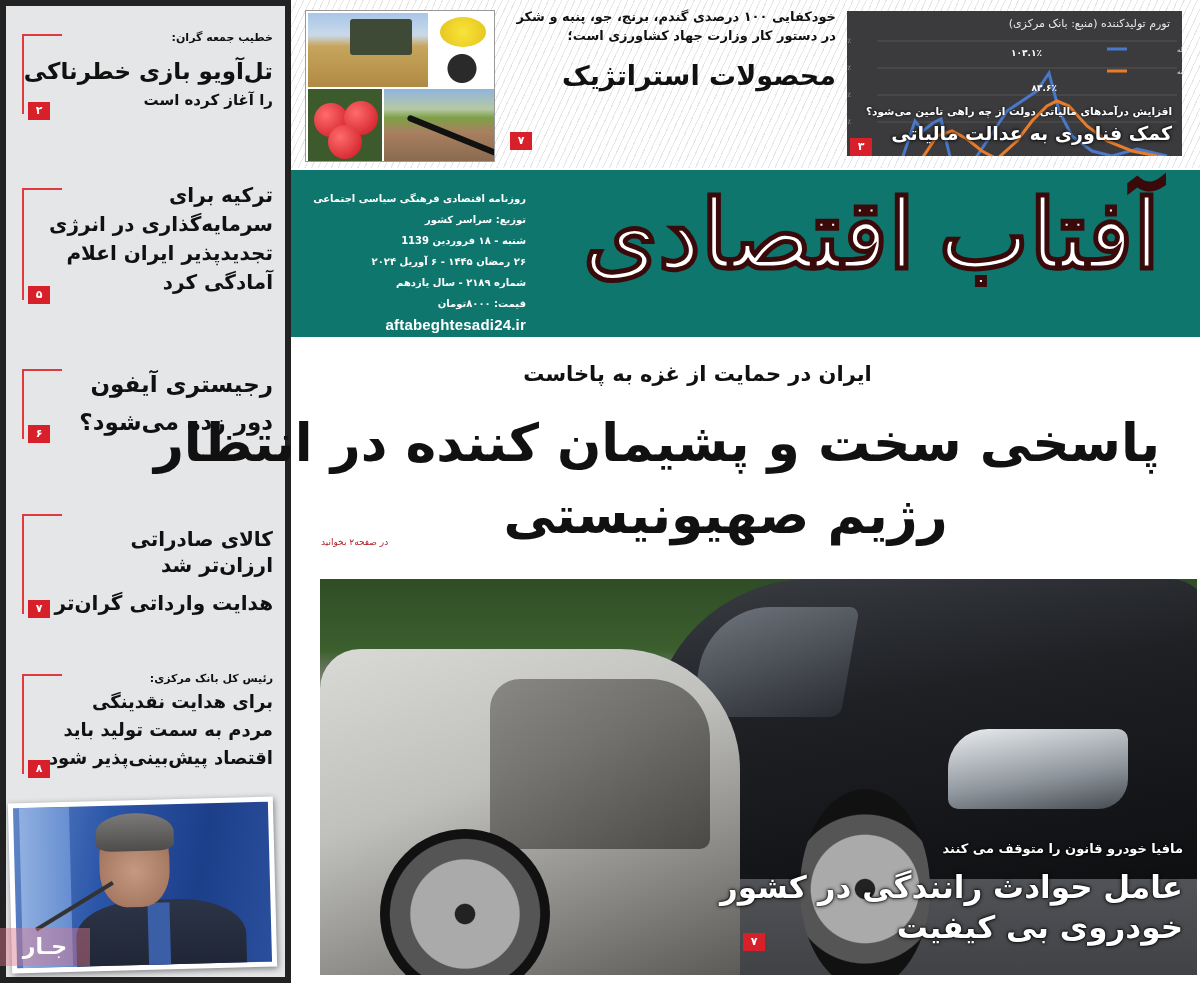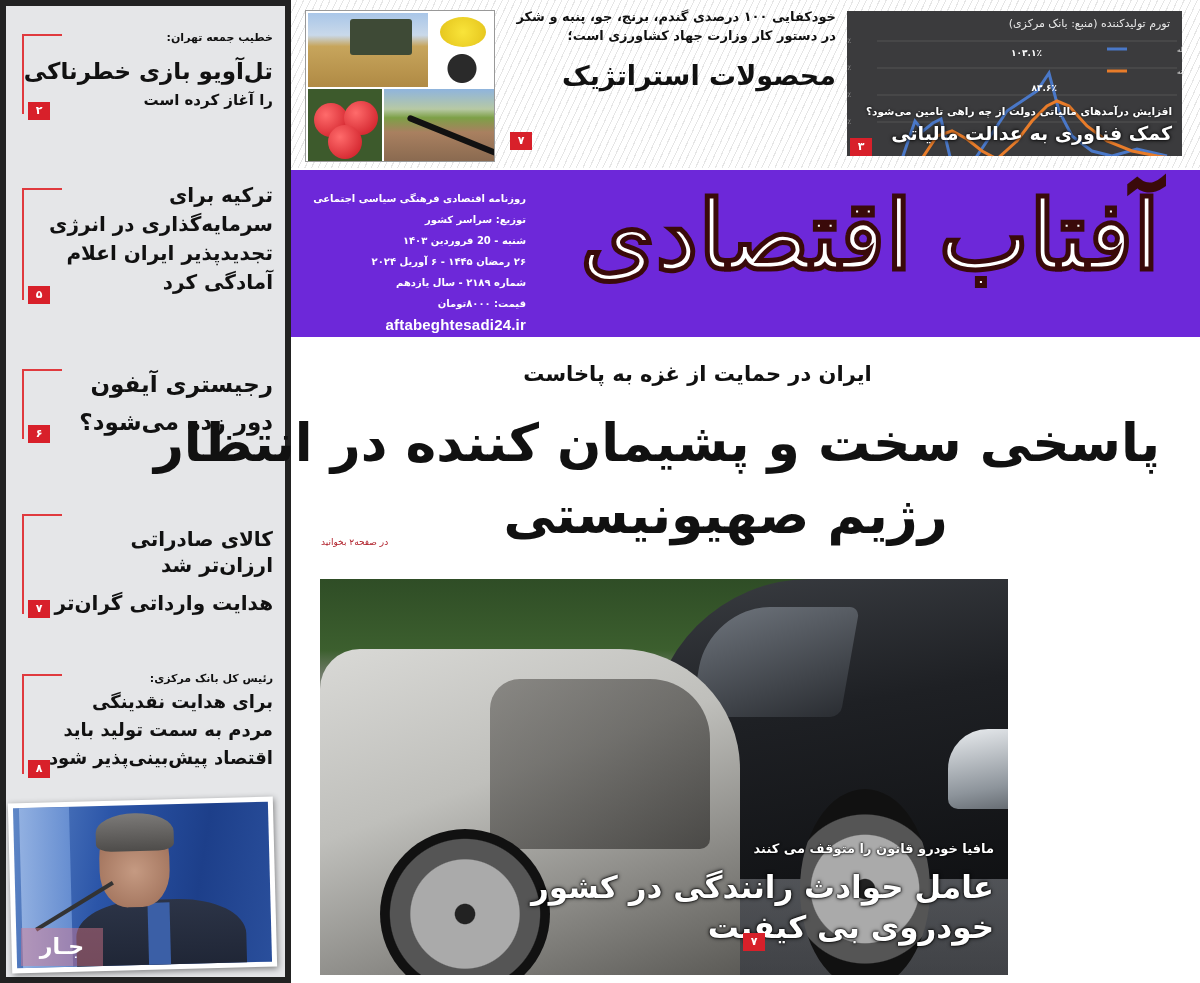--- a/index.html
+++ b/index.html
@@ -17,21 +17,21 @@
   .side-title { position: absolute; right: 12px; font-weight: bold; color: #111; text-align: right; line-height: 1.35; white-space: nowrap; font-family: "DejaVu Sans", sans-serif; }
 
   .portrait { position: absolute; left: 10px; top: 800px; width: 265px; height: 170px; background: #fff; transform: rotate(-1.5deg); box-shadow: 1px 2px 6px rgba(0,0,0,0.45); padding: 5px; }
   .portrait-photo { width: 100%; height: 100%; background: linear-gradient(100deg, #5f87c7 0%, #2b55a8 35%, #1d3f8a 70%, #2a4f9c 100%); position: relative; overflow: hidden; }
   .portrait-flag { position: absolute; left: 6px; top: 0; width: 50px; height: 100%; background: linear-gradient(90deg, #9bb8e6, #6e95d6); opacity: .85; }
   .portrait-head { position: absolute; left: 85px; top: 12px; width: 70px; height: 90px; border-radius: 45% 45% 40% 40%; background: radial-gradient(circle at 50% 60%, #c59a82 0%, #a57760 60%, #8a5f4a 100%); }
   .portrait-hair { position: absolute; left: 82px; top: 8px; width: 78px; height: 38px; border-radius: 50% 50% 20% 20%; background: linear-gradient(#7c7a78, #4e4c4a); }
   .portrait-suit { position: absolute; left: 60px; top: 95px; width: 170px; height: 90px; border-radius: 40% 40% 0 0; background: linear-gradient(#2c3447, #1b2130); }
   .portrait-shirt { position: absolute; left: 132px; top: 98px; width: 22px; height: 70px; background: #3b5fa6; }
   .portrait-mic { position: absolute; left: 20px; top: 120px; width: 90px; height: 4px; background: #333; transform: rotate(-30deg); transform-origin: left; }
-  .watermark { position: absolute; left: 0; top: 928px; width: 82px; height: 38px; background: rgba(220,120,140,0.45); color: #fff; font-size: 22px; font-weight: bold; line-height: 38px; text-align: center; margin-left: 21px; }
+  .watermark { position: absolute; left: 0; top: 928px; width: 90px; height: 38px; background: rgba(220,120,140,0.45); color: #fff; font-size: 22px; font-weight: bold; line-height: 38px; text-align: center; }
 
   
   .topstrip { position: absolute; left: 291px; top: 0; width: 909px; height: 168px;
     background: repeating-linear-gradient(115deg, #ffffff 0px, #ffffff 5px, #e6e6e6 5px, #e6e6e6 6px); }
 
   .teaser-tax { position: absolute; left: 847px; top: 11px; width: 335px; height: 145px; background: #3b3b3d; overflow: hidden; }
   .chart-title { position: absolute; right: 12px; top: 6px; color: #e8e8e8; font-size: 11px; white-space: nowrap; }
   .chart-svg { position: absolute; left: 0; top: 0; }
   .tax-kicker { position: absolute; right: 10px; top: 94px; color: #fff; font-size: 10.5px; font-weight: bold; white-space: nowrap; text-shadow: 0 0 3px #000; }
   .tax-title { position: absolute; right: 10px; top: 111px; color: #fff; font-size: 19px; font-weight: bold; white-space: nowrap; text-shadow: 0 0 4px #000, 0 0 2px #000; }
@@ -45,35 +45,35 @@
   .ph-field { left: 2px; top: 2px; width: 120px; height: 74px; background: linear-gradient(#a9c6e8 0%, #c9d9ea 30%, #c7a55c 45%, #b08a44 100%); }
   .ph-field .harvester { position: absolute; left: 42px; top: 6px; width: 62px; height: 36px; background: #3e4a36; border-radius: 3px; }
   .ph-flower { left: 124px; top: 2px; width: 64px; height: 74px; background: radial-gradient(circle at 50% 75%, #2a2a2a 0 14px, transparent 15px), linear-gradient(#ffffff, #ffffff); }
   .ph-flower .petals { position: absolute; left: 10px; top: 4px; width: 46px; height: 30px; border-radius: 50%; background: radial-gradient(circle, #f9e43a, #e3c21a); }
   .ph-pom { left: 2px; top: 78px; width: 74px; height: 72px; background: #3d5a2c; }
   .ph-pom .fruit { position: absolute; width: 34px; height: 34px; border-radius: 50%; background: radial-gradient(circle at 35% 35%, #ff6b6b, #c8141f); }
   .ph-drip { left: 78px; top: 78px; width: 110px; height: 72px; background: linear-gradient(#8fb4dd 0%, #b7c9a4 28%, #7da047 40%, #a98060 60%, #8a6a50 100%); }
   .ph-drip .pipe { position: absolute; left: 20px; top: 44px; width: 100px; height: 6px; background: #111; transform: rotate(22deg); border-radius: 3px; }
 
   
-  .masthead { position: absolute; left: 291px; top: 170px; width: 909px; height: 167px; background: #6d28d9; }
+  .masthead { position: absolute; left: 291px; top: 170px; width: 909px; height: 167px; background: #0f766e; }
   .mast-info { position: absolute; left: 60px; top: 18px; width: 175px; color: #fff; text-align: right; font-size: 10px; line-height: 21px; font-weight: bold; }
   .mast-info div { white-space: nowrap; }
   .mast-url { font-family: "Liberation Sans", sans-serif; font-size: 15px; font-weight: bold; direction: ltr; text-align: right; letter-spacing: .2px; }
   .logo { position: absolute; right: 40px; top: 0; height: 167px; width: 500px; }
-  .logo-text { position: absolute; right: 0; top: 18px; font-family: Liberation Sans, sans-serif; font-size: 96px; font-weight: bold; color: #fff; white-space: nowrap; -webkit-text-stroke: 2px #3a0a0a; letter-spacing: -2px; line-height: 1; }
+  .logo-text { position: absolute; right: 0; top: 18px; font-family: Liberation Serif, serif; font-size: 96px; font-weight: bold; color: #fff; white-space: nowrap; -webkit-text-stroke: 2px #3a0a0a; letter-spacing: -2px; line-height: 1; }
 
   
   .lead { position: absolute; left: 291px; top: 340px; width: 909px; height: 235px; background: #fff; }
   .lead-kicker { position: absolute; left: 0; right: 0; top: 22px; text-align: center; font-size: 21px; font-weight: bold; white-space: nowrap; padding-right: 96px; }
   .lead-title { position: absolute; left: 0; right: 40px; top: 68px; text-align: center; font-size: 52px; font-weight: bold; line-height: 1.38; white-space: nowrap; letter-spacing: -1px; }
   .lead-more { position: absolute; left: 30px; top: 197px; font-size: 9px; color: #b0202a; white-space: nowrap; }
 
   
-  .bigphoto { position: absolute; left: 320px; top: 579px; width: 688px; height: 396px; overflow: hidden;
+  .bigphoto { position: absolute; left: 320px; top: 579px; width: 877px; height: 396px; overflow: hidden;
     background: linear-gradient(#2f4d26 0%, #3c5f2e 18%, #6f7a68 24%, #8e8f8c 30%, #4c4f54 60%, #3a3c40 100%); }
   .car-white { position: absolute; left: 0; top: 70px; width: 420px; height: 330px; background: linear-gradient(160deg, #d9d9d6 0%, #bfbfbb 40%, #8d8c88 70%, #5a5955 100%); border-radius: 40px 120px 0 0; }
   .car-white-front { position: absolute; left: 170px; top: 100px; width: 220px; height: 170px; background: linear-gradient(140deg, #6c6a66, #2e2d2b); border-radius: 30px 60px 10px 10px; opacity: .7; }
   .car-black { position: absolute; left: 330px; top: 0; width: 560px; height: 300px; background: linear-gradient(170deg, #3a3d42 0%, #1e2024 40%, #0e0f11 100%); border-radius: 160px 40px 0 0; }
   .car-black-glass { position: absolute; left: 380px; top: 28px; width: 150px; height: 110px; background: linear-gradient(160deg, #6e747c, #2a2d32); border-radius: 60px 10px 10px 10px; transform: skewX(-10deg); }
   .headlamp { position: absolute; left: 628px; top: 150px; width: 180px; height: 80px; background: linear-gradient(170deg, #e9ecef, #8d949b 60%, #454a50); border-radius: 40px 10px 30px 10px; }
   .wheel { position: absolute; border-radius: 50%; background: radial-gradient(circle, #222 0 8%, #aaa 9% 45%, #555 46% 62%, #111 63% 100%); }
   .road { position: absolute; left: 0; bottom: 0; width: 100%; height: 110px; background: linear-gradient(#5d5f63, #45474b); opacity: .55; }
   .photo-kicker { position: absolute; right: 14px; top: 262px; color: #fff; font-size: 13px; font-weight: bold; white-space: nowrap; text-shadow: 0 0 3px #000, 0 0 2px #000; }
   .photo-title { position: absolute; right: 14px; top: 288px; color: #fff; font-size: 31px; font-weight: bold; line-height: 1.3; text-align: right; white-space: nowrap; text-shadow: 0 0 4px #000, 0 0 2px #000, 0 0 1px #000; }
@@ -81,21 +81,21 @@
 </style>
 </head>
 <body>
 
 <div class="sidebar">
   <div class="sidebar-inner">
 
     <div class="side-item" style="top:20px;height:100px;">
       <div class="bracket" style="top:8px;height:80px;"></div>
       <div class="page-badge" style="left:22px;top:76px;">۲</div>
-      <div class="side-kicker" style="top:5px;">خطیب جمعه تهران:</div>
+      <div class="side-kicker" style="top:5px;">خطیب جمعه گران:</div>
       <div class="side-title" style="top:30px;font-size:23px;">تل‌آویو بازی خطرناکی</div>
       <div class="side-title" style="top:64px;font-size:15px;">را آغاز کرده است</div>
     </div>
 
     <div class="side-item" style="top:176px;height:130px;">
       <div class="bracket" style="top:6px;height:112px;"></div>
       <div class="page-badge" style="left:22px;top:104px;">۵</div>
       <div class="side-title" style="top:0px;font-size:20px;">ترکیه برای</div>
       <div class="side-title" style="top:29px;font-size:20px;">سرمایه‌گذاری در انرژی</div>
       <div class="side-title" style="top:58px;font-size:20px;">تجدیدپذیر ایران اعلام</div>
@@ -196,21 +196,21 @@
   </div>
   <div class="ph ph-drip">
       <div class="pipe"></div>
     </div>
 </div>
 
 <div class="masthead">
   <div class="mast-info">
     <div>روزنامه اقتصادی فرهنگی سیاسی اجتماعی</div>
     <div>توزیع: سراسر کشور</div>
-    <div>شنبه - 20 فروردین ۱۴۰۳</div>
+    <div>شنبه - ۱۸ فروردین 1139</div>
     <div>۲۶ رمضان ۱۴۴۵ - ۶ آوریل ۲۰۲۴</div>
     <div>شماره ۲۱۸۹ - سال یازدهم</div>
     <div>قیمت: ۸۰۰۰تومان</div>
     <div class="mast-url">aftabeghtesadi24.ir</div>
   </div>
   <div class="logo">
     <div class="logo-text">آفتاب اقتصادی</div>
   </div>
 </div>
 

